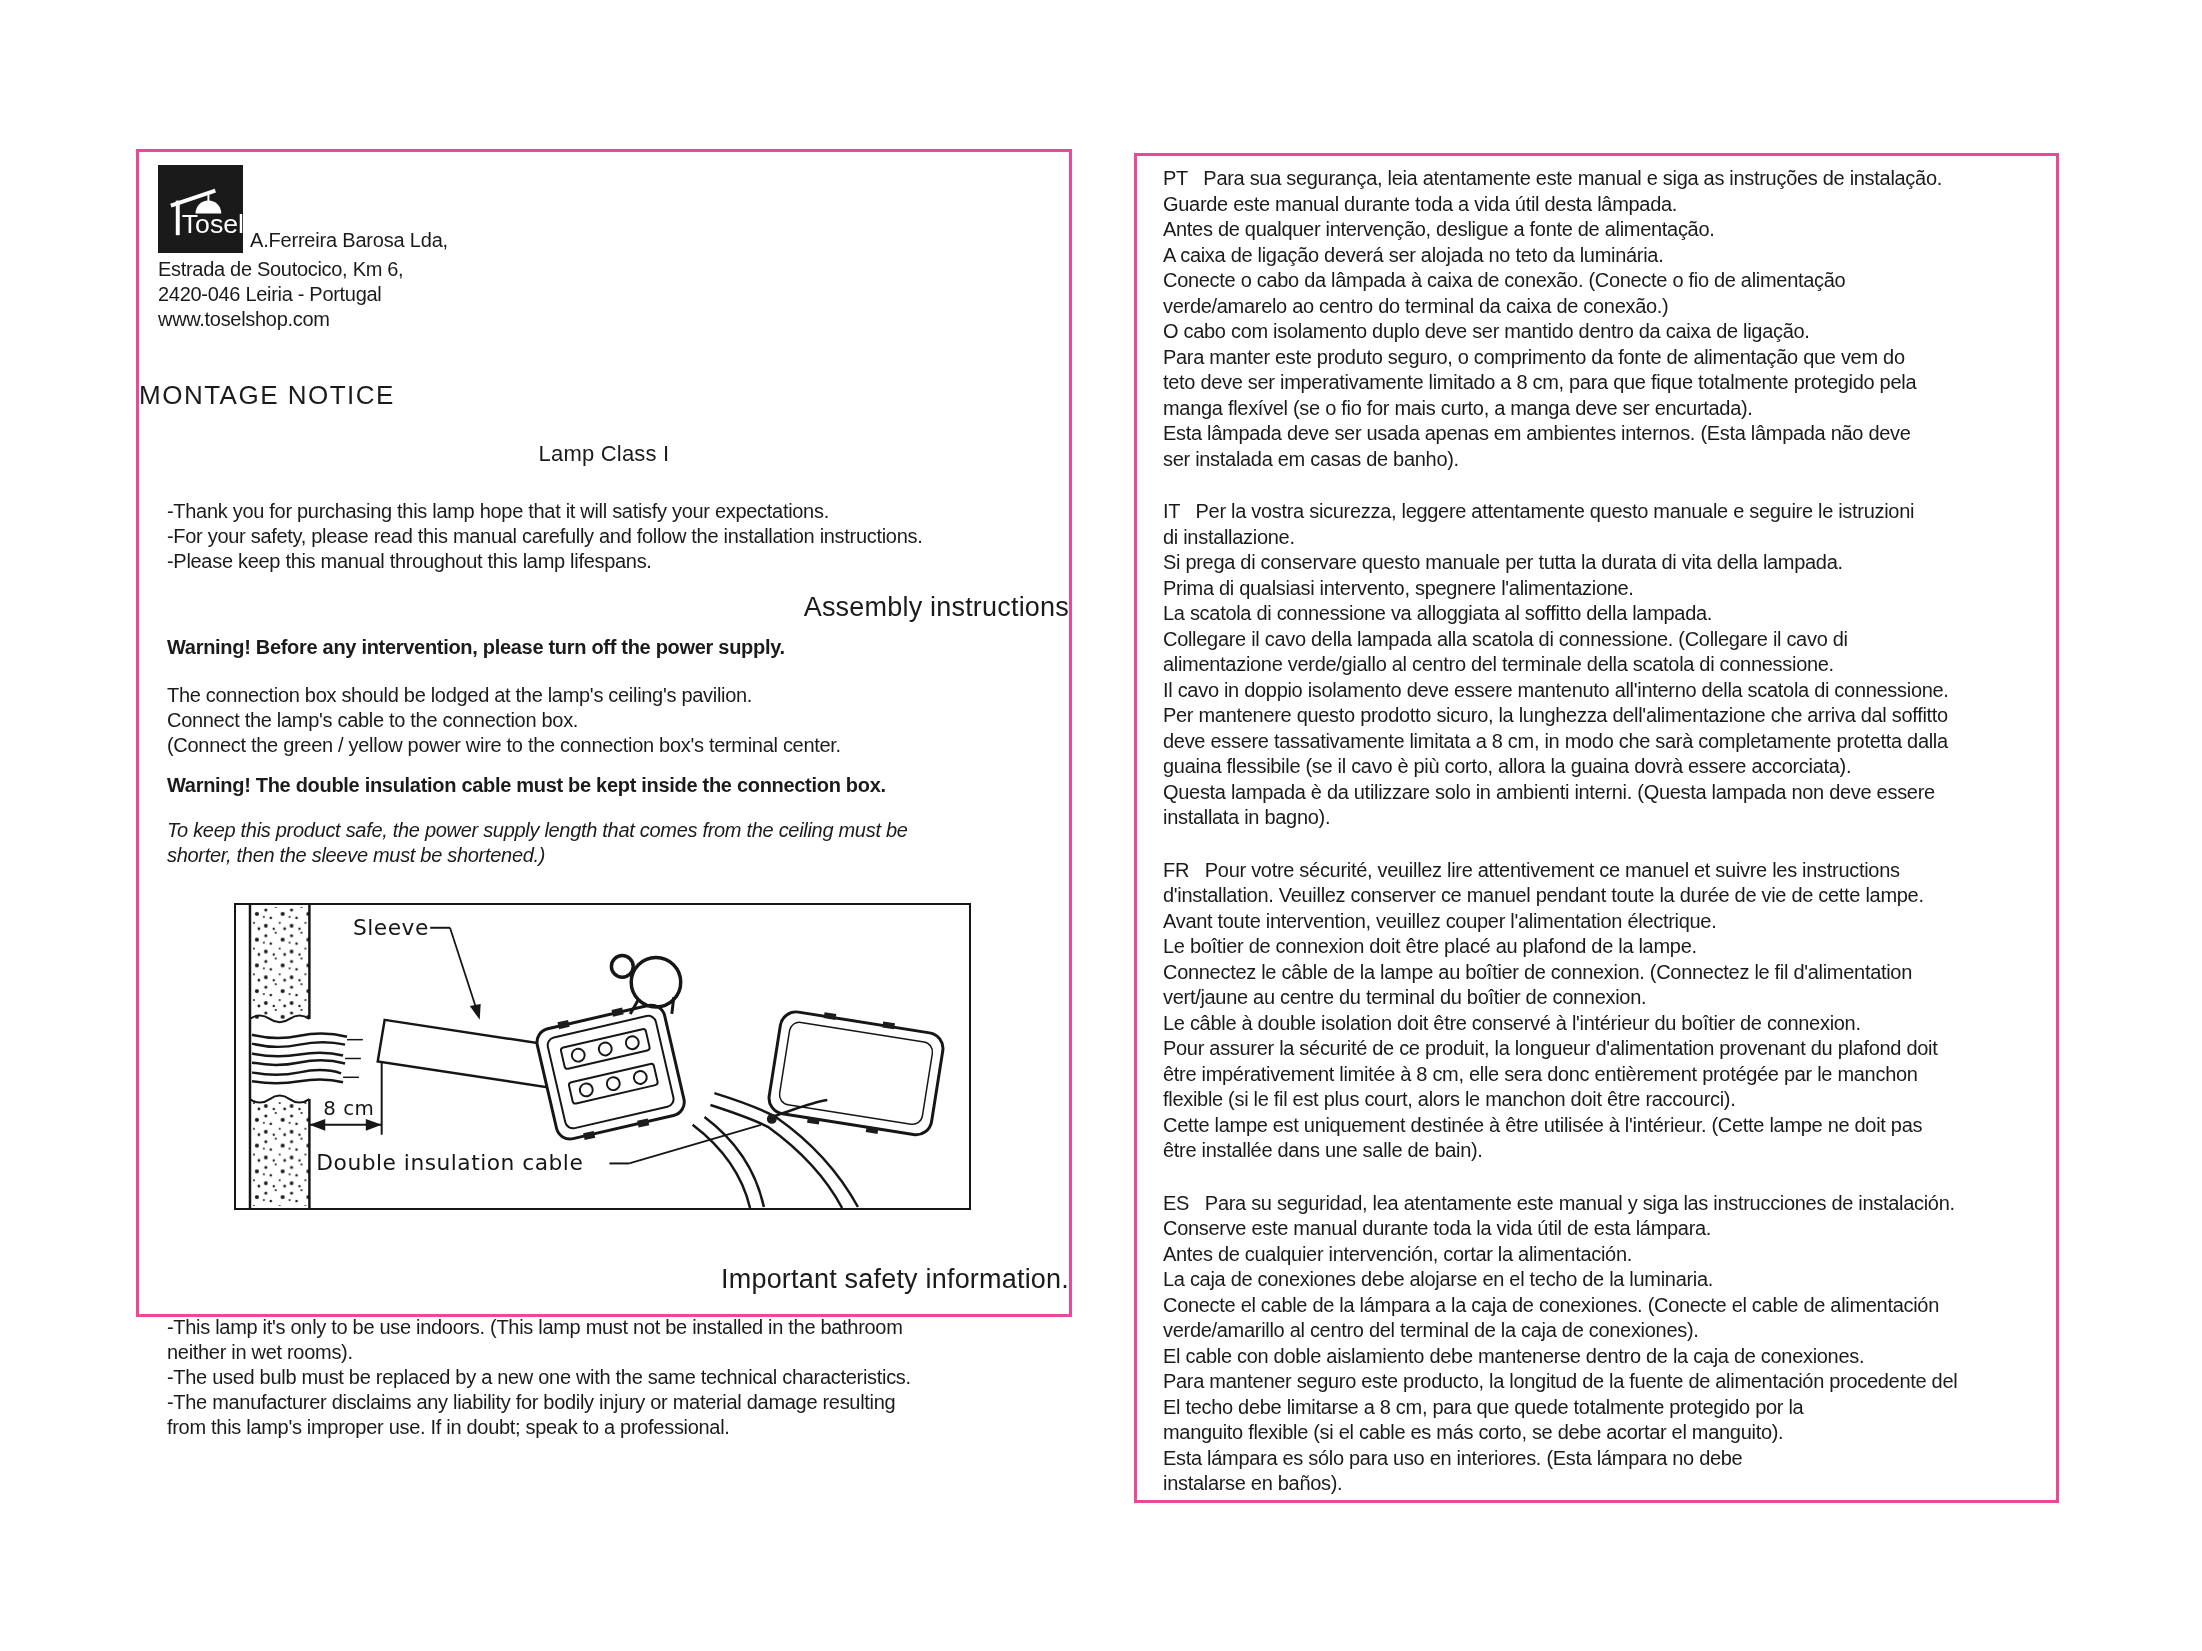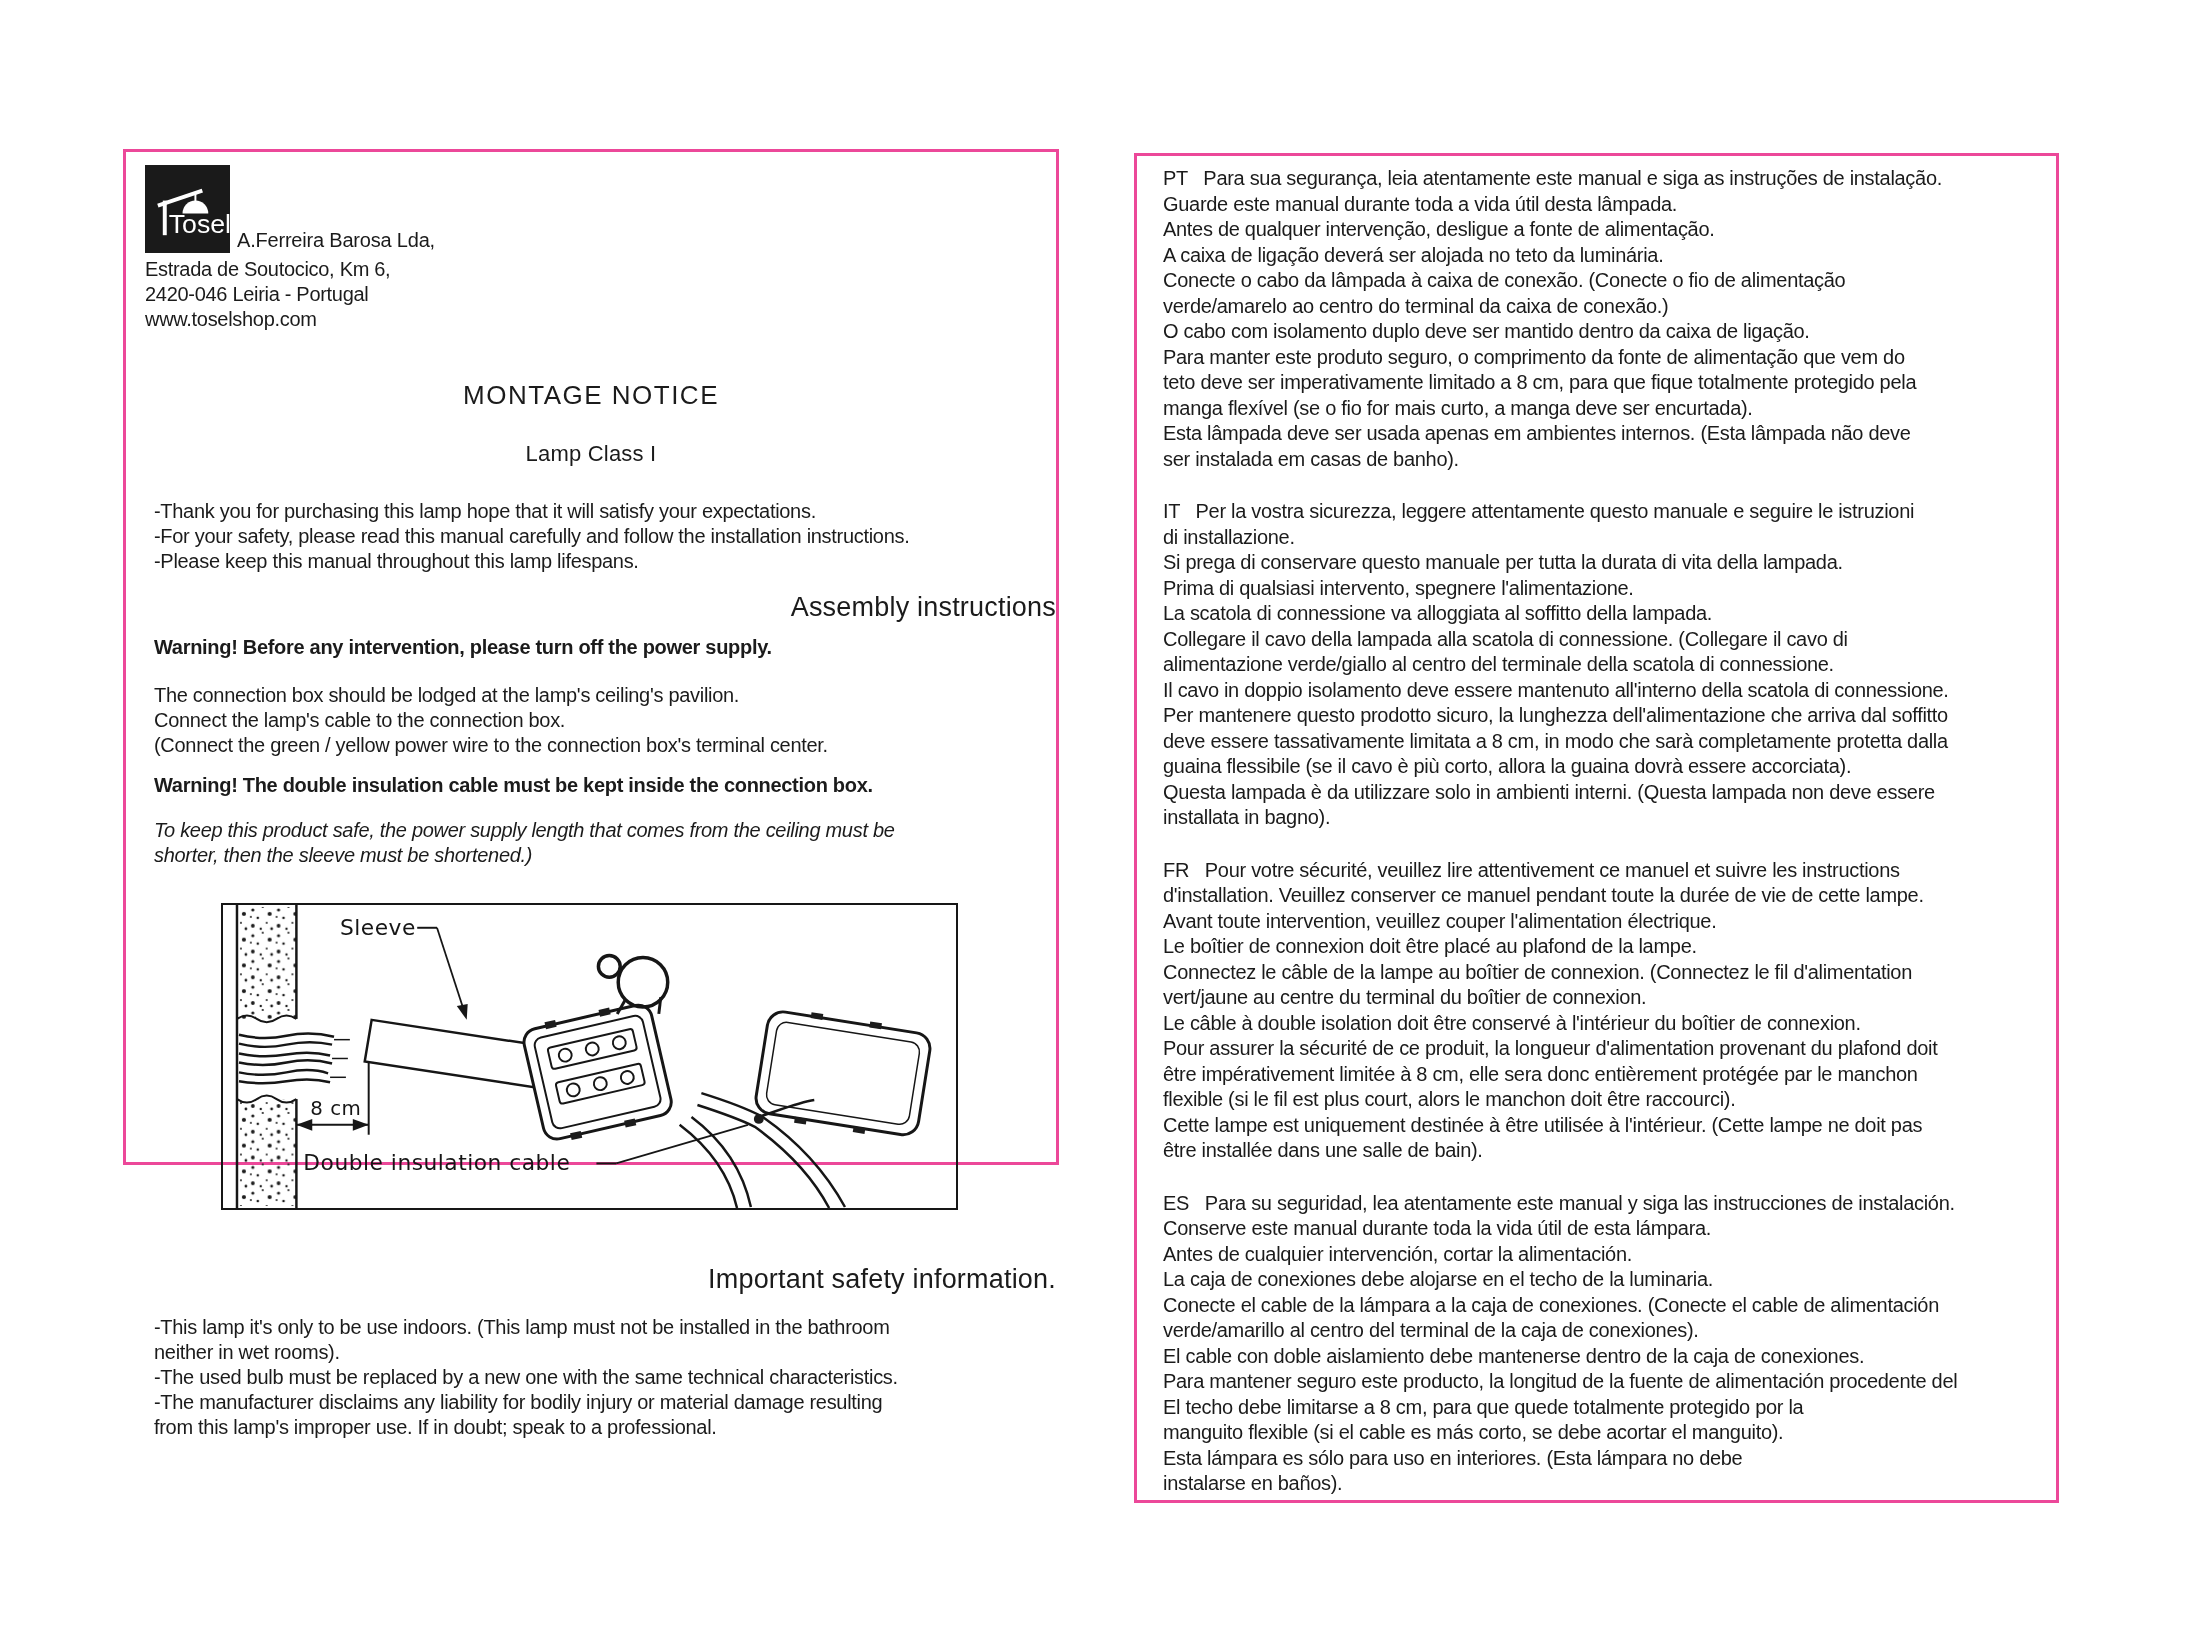--- a/index.html
+++ b/index.html
@@ -1,28 +1,28 @@
 <!DOCTYPE html>
 <html><head>
 <meta charset="utf-8">
 <style>
   html,body{margin:0;padding:0;background:#ffffff;}
   .canvas{position:relative;width:2203px;height:1651px;background:#ffffff;overflow:hidden;
           font-family:"Liberation Sans",sans-serif;color:#1b1b1b;}
   .page{position:absolute;background:#fff;border:3px solid #ec4899;box-sizing:border-box;}
-  .page-left{left:123px;top:149px;width:936px;height:1016px;}
+  .page-left{left:136px;top:149px;width:936px;height:1168px;}
   .page-right{left:1134px;top:153px;width:925px;height:1350px;padding:10px 26px 0 26px;}
 
   
   .brand-row{display:flex;align-items:flex-end;margin:13px 0 0 19px;}
   .logo{width:85px;height:88px;flex:0 0 auto;}
   .company-name{font-size:20px;letter-spacing:-0.2px;margin:0 0 1px 7px;white-space:pre;}
   .address{margin:4px 0 0 19px;font-size:20px;line-height:26px;letter-spacing:-0.2px;}
   .address .tline{white-space:pre;}
-  .doc-title{margin-top:48px;text-align:center;font-size:26px;letter-spacing:1.5px;}
+  .doc-title{margin-top:48px;font-size:26px;letter-spacing:1.5px;}
   .doc-subtitle{margin-top:30px;text-align:center;font-size:22px;font-weight:normal;letter-spacing:0.2px;}
   .intro{margin:32px 0 0 28px;}
   .tline{white-space:pre;font-size:20px;line-height:25px;letter-spacing:-0.3px;}
   .sec-heading{text-align:right;font-size:27px;letter-spacing:0.2px;}
   .h-assembly{margin-top:18px;}
   .warn{margin-left:28px;font-weight:bold;}
   .w1{margin-top:12px;}
   .p1{margin:23px 0 0 28px;}
   .w2{margin-top:15px;}
   .p2{margin:20px 0 0 28px;font-style:italic;}

